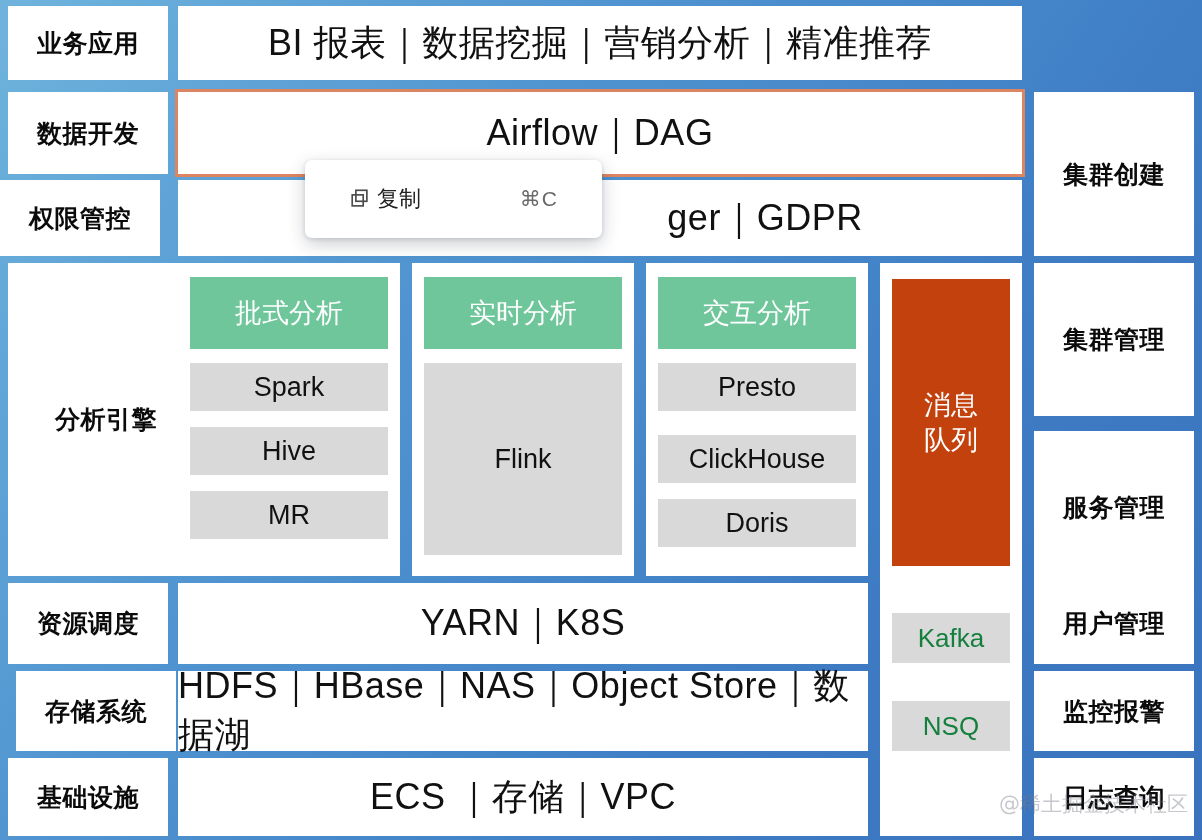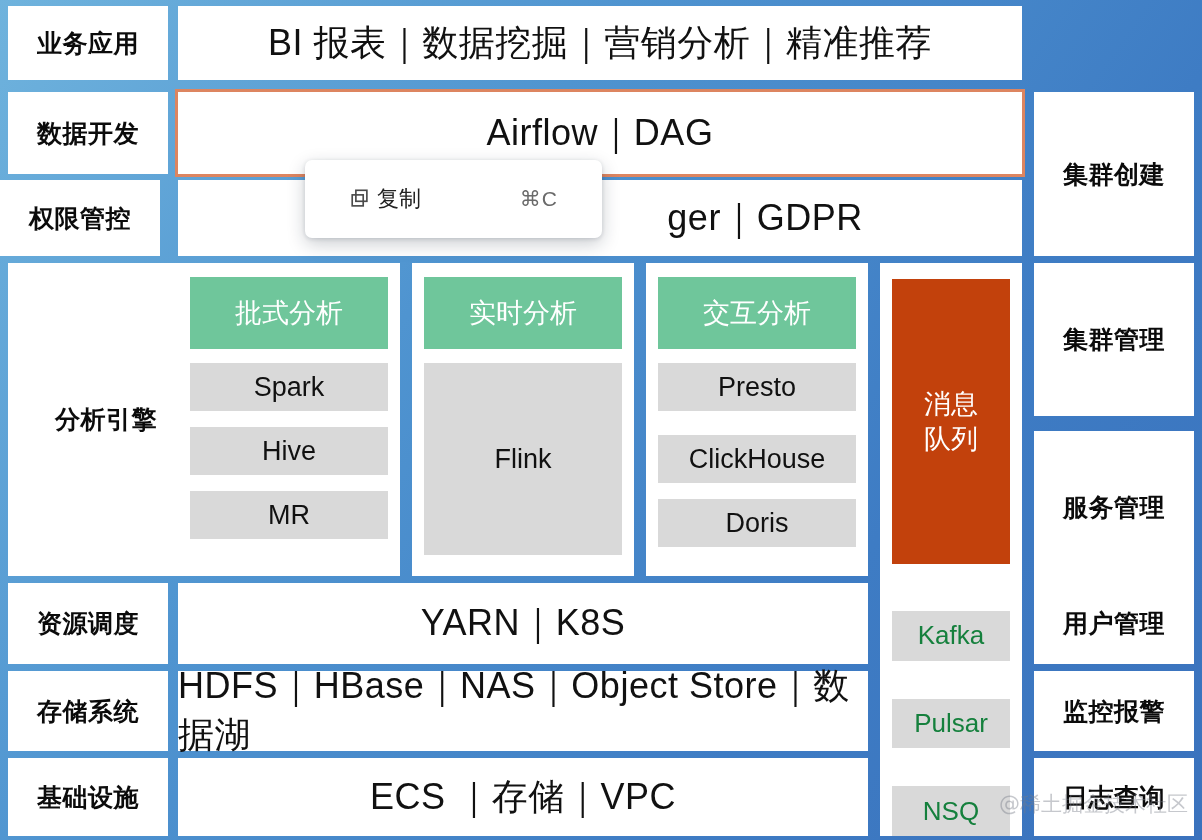--- a/index.html
+++ b/index.html
@@ -185,21 +185,21 @@
   </div>
   <div class="cell left-label" style="left:0; top:180px; width:160px; height:76px;">
     <span>权限管控</span>
   </div>
   <div class="cell left-label" style="left:8px; top:263px; width:188px; height:313px;padding-left:8px;">
     <span>分析引擎</span>
   </div>
   <div class="cell left-label" style="left:8px; top:583px; width:160px; height:81px;">
     <span>资源调度</span>
   </div>
-  <div class="cell left-label" style="left:8px; top:671px; width:160px; height:80px;">
+  <div class="cell left-label" style="left:16px; top:671px; width:160px; height:80px;">
     <span>存储系统</span>
   </div>
   <div class="cell left-label" style="left:8px; top:758px; width:160px; height:78px;">
     <span>基础设施</span>
   </div>
 
   <div class="cell row-content" style="left:178px; top:6px; width:844px; height:74px;">
     <span>BI 报表｜数据挖掘｜营销分析｜精准推荐</span>
   </div>
 
@@ -252,23 +252,20 @@
 
   <div class="mq-col" style="left:880px; top:263px; width:142px; height:573px;">
     <div class="mq-head" style="width:118px; height:287px; margin-top:16px;">
       <div>
         <div>消息</div>
         <div>队列</div>
       </div>
     </div>
     <div class="mq-item" style="width:118px; height:50px; margin-top:47px;">
       <span>Kafka</span>
-    </div>
-    <div class="mq-item" style="width:118px; height:50px; margin-top:38px;">
-      <span>Pulsar</span>
     </div>
     <div class="mq-item" style="width:118px; height:50px; margin-top:38px;">
       <span>NSQ</span>
     </div>
   </div>
 
   <div class="cell row-content" style="left:178px; top:583px; width:690px; height:81px;">
     <span>YARN｜K8S</span>
   </div>
 

